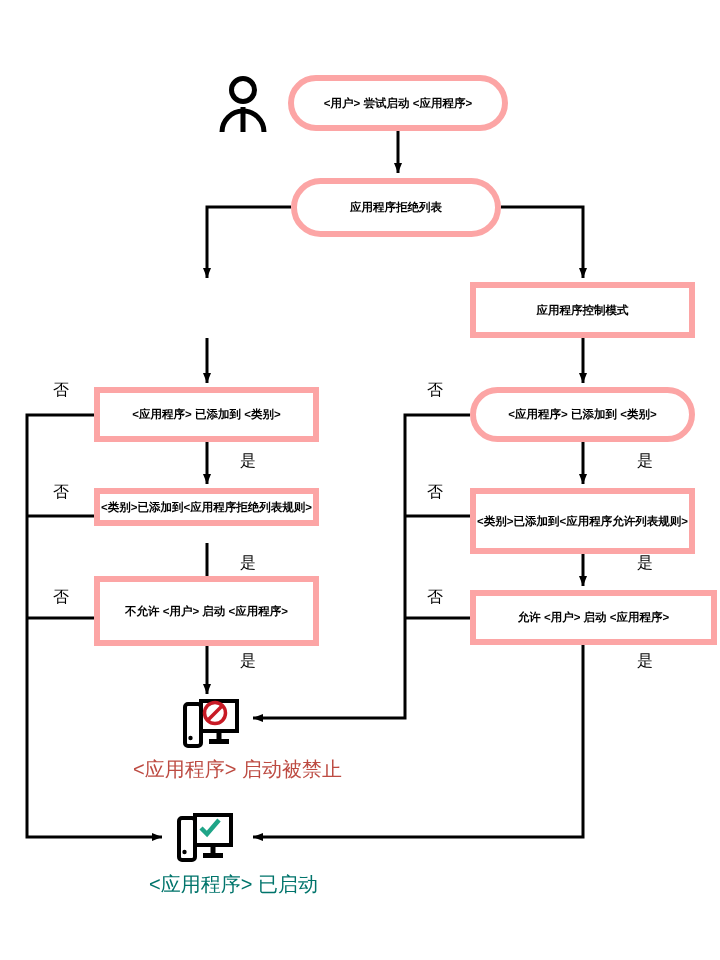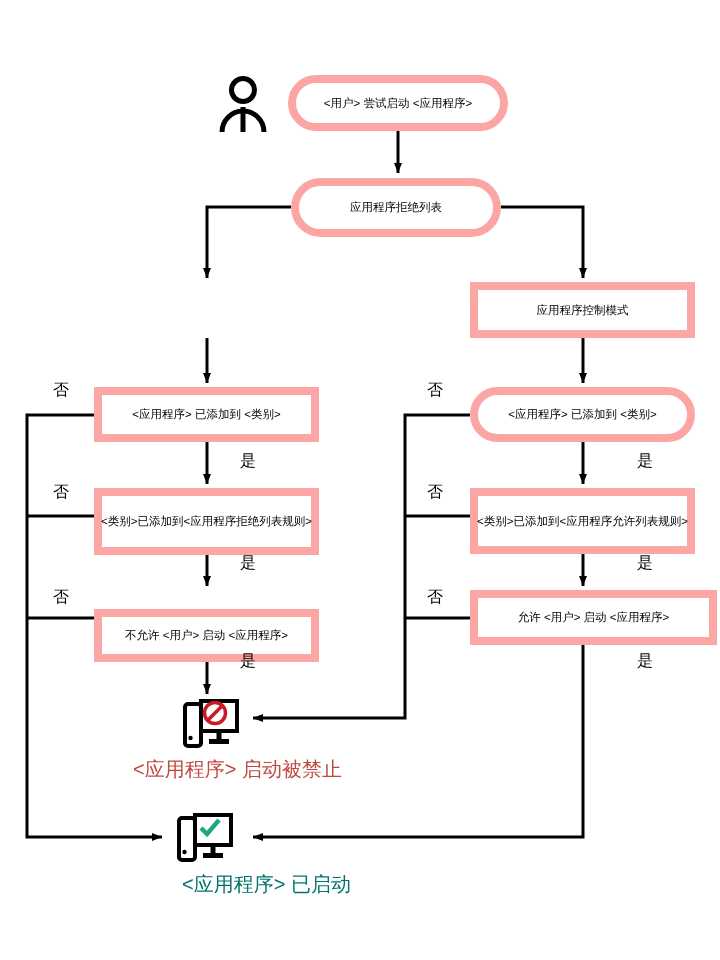--- a/index.html
+++ b/index.html
@@ -2,32 +2,32 @@
 <html><head>
 <meta charset="utf-8">
 <style>
   html,body{margin:0;padding:0;background:#fff;}
   #canvas{
     position:relative;width:720px;height:960px;background:#ffffff;
     font-family:"Liberation Sans","DejaVu Sans",sans-serif;color:#000;
     overflow:hidden;
   }
   .node{
-    position:absolute;border:8px solid #fca5a5;background:#fff;box-sizing:border-box;
+    position:absolute;border:6px solid #fca5a5;background:#fff;box-sizing:border-box;
     display:flex;align-items:center;justify-content:center;
-    font-size:11.5px;text-align:center;white-space:nowrap;z-index:2;
+    font-size:11.5px;text-align:center;white-space:nowrap;z-index:2;font-weight:bold;
   }
   .stadium{border-radius:30px;}
   .lbl{
     position:absolute;width:30px;height:22px;font-size:16px;line-height:22px;
     text-align:center;z-index:3;background:transparent;
   }
   .caption{position:absolute;font-size:20px;white-space:nowrap;z-index:3;}
   .caption.blocked{color:#bd4b42;}
-  .caption.started{color:#00746b;margin-left:33px;}
+  .caption.started{color:#00746b;}
   .icon-box{position:absolute;z-index:2;}
   svg.wires{position:absolute;left:0;top:0;z-index:1;}
   svg.wires path{stroke:#000;stroke-width:3;fill:none;}
 </style>
 </head>
 <body>
 
 <div id="canvas">
 
   <svg class="wires" width="720" height="960">
@@ -65,23 +65,23 @@
 
   <div class="node stadium" style="left:288px;top:75px;width:220px;height:56px">&lt;用户&gt; 尝试启动 &lt;应用程序&gt;</div>
 
   <div class="node stadium" style="left:291px;top:178px;width:210px;height:59px">应用程序拒绝列表</div>
 
 
   <div class="node" style="left:470px;top:282px;width:225px;height:56px">应用程序控制模式</div>
 
   <div class="node" style="left:94px;top:387px;width:225px;height:55px">&lt;应用程序&gt; 已添加到 &lt;类别&gt;</div>
 
-  <div class="node" style="left:94px;top:488px;width:225px;height:67px">&lt;类别&gt;已添加到&lt;应用程序拒绝列表规则&gt;</div>
+  <div class="node" style="left:94px;top:488px;width:225px;height:38px">&lt;类别&gt;已添加到&lt;应用程序拒绝列表规则&gt;</div>
 
-  <div class="node" style="left:94px;top:609px;width:225px;height:53px">不允许 &lt;用户&gt; 启动 &lt;应用程序&gt;</div>
+  <div class="node" style="left:94px;top:576px;width:225px;height:70px">不允许 &lt;用户&gt; 启动 &lt;应用程序&gt;</div>
 
   <div class="node stadium" style="left:470px;top:387px;width:225px;height:55px">&lt;应用程序&gt; 已添加到 &lt;类别&gt;</div>
 
   <div class="node" style="left:470px;top:488px;width:225px;height:66px">&lt;类别&gt;已添加到&lt;应用程序允许列表规则&gt;</div>
 
   <div class="node" style="left:470px;top:590px;width:247px;height:55px">允许 &lt;用户&gt; 启动 &lt;应用程序&gt;</div>
 
   <div class="lbl" style="left:46px;top:379px">否</div>
   <div class="lbl" style="left:46px;top:481px">否</div>
   <div class="lbl" style="left:46px;top:586px">否</div>

